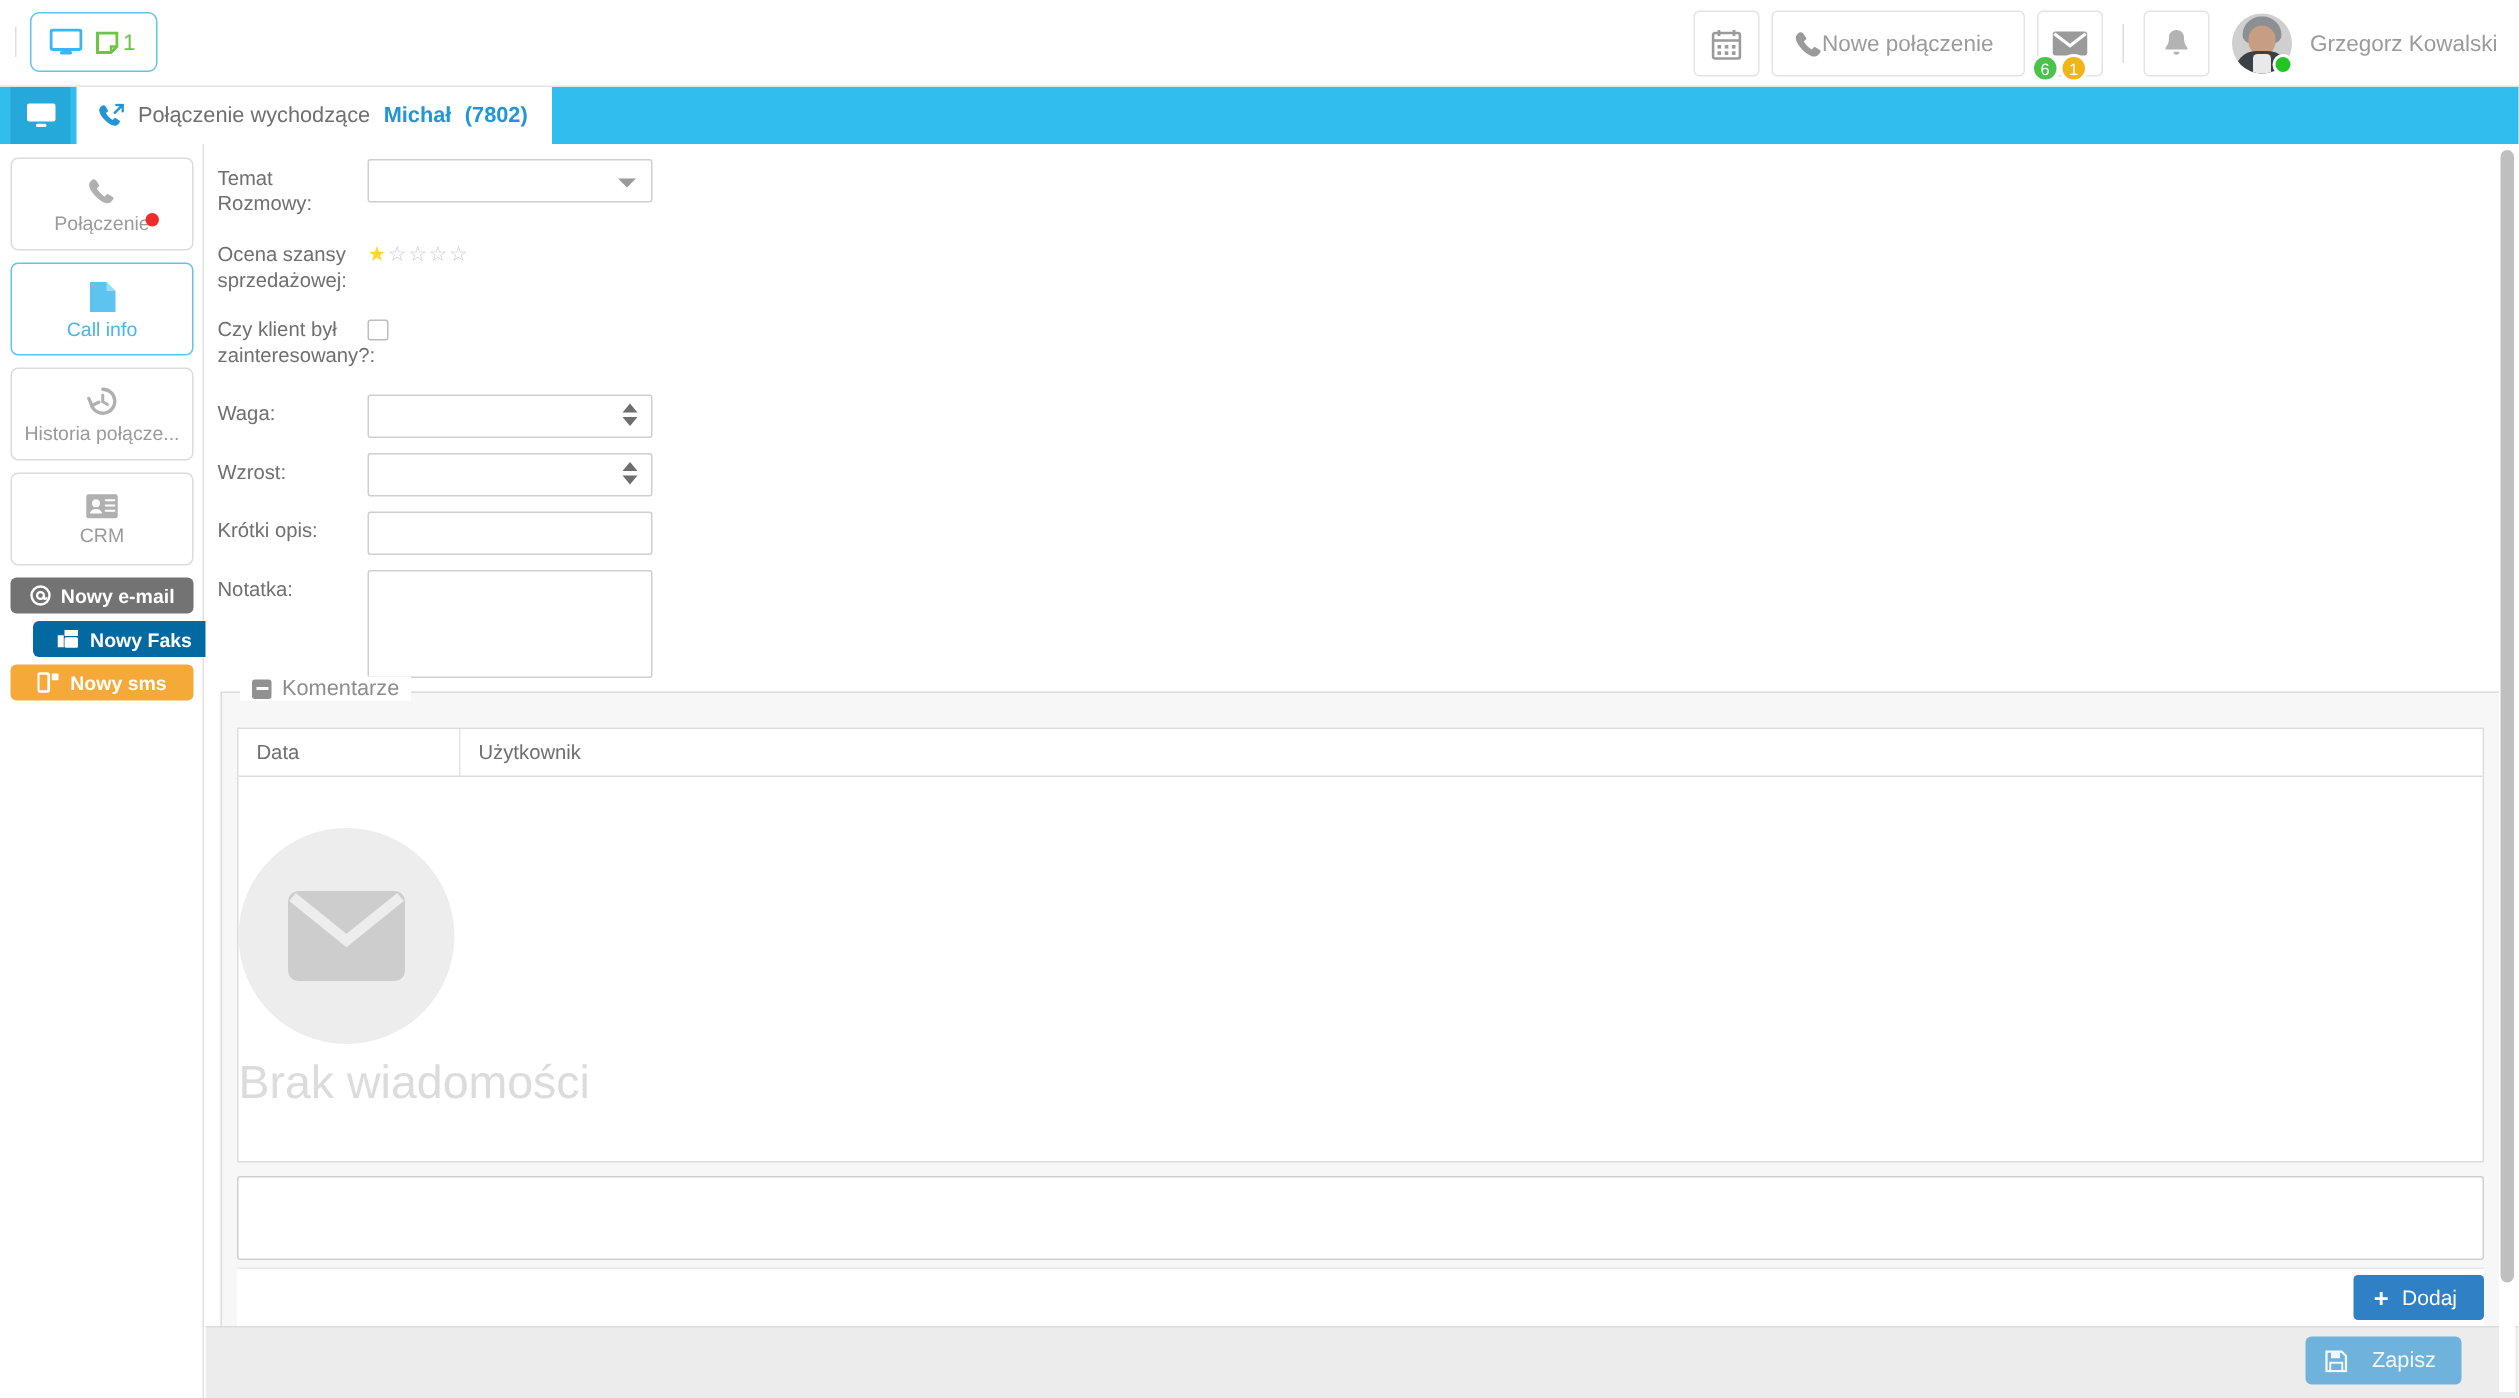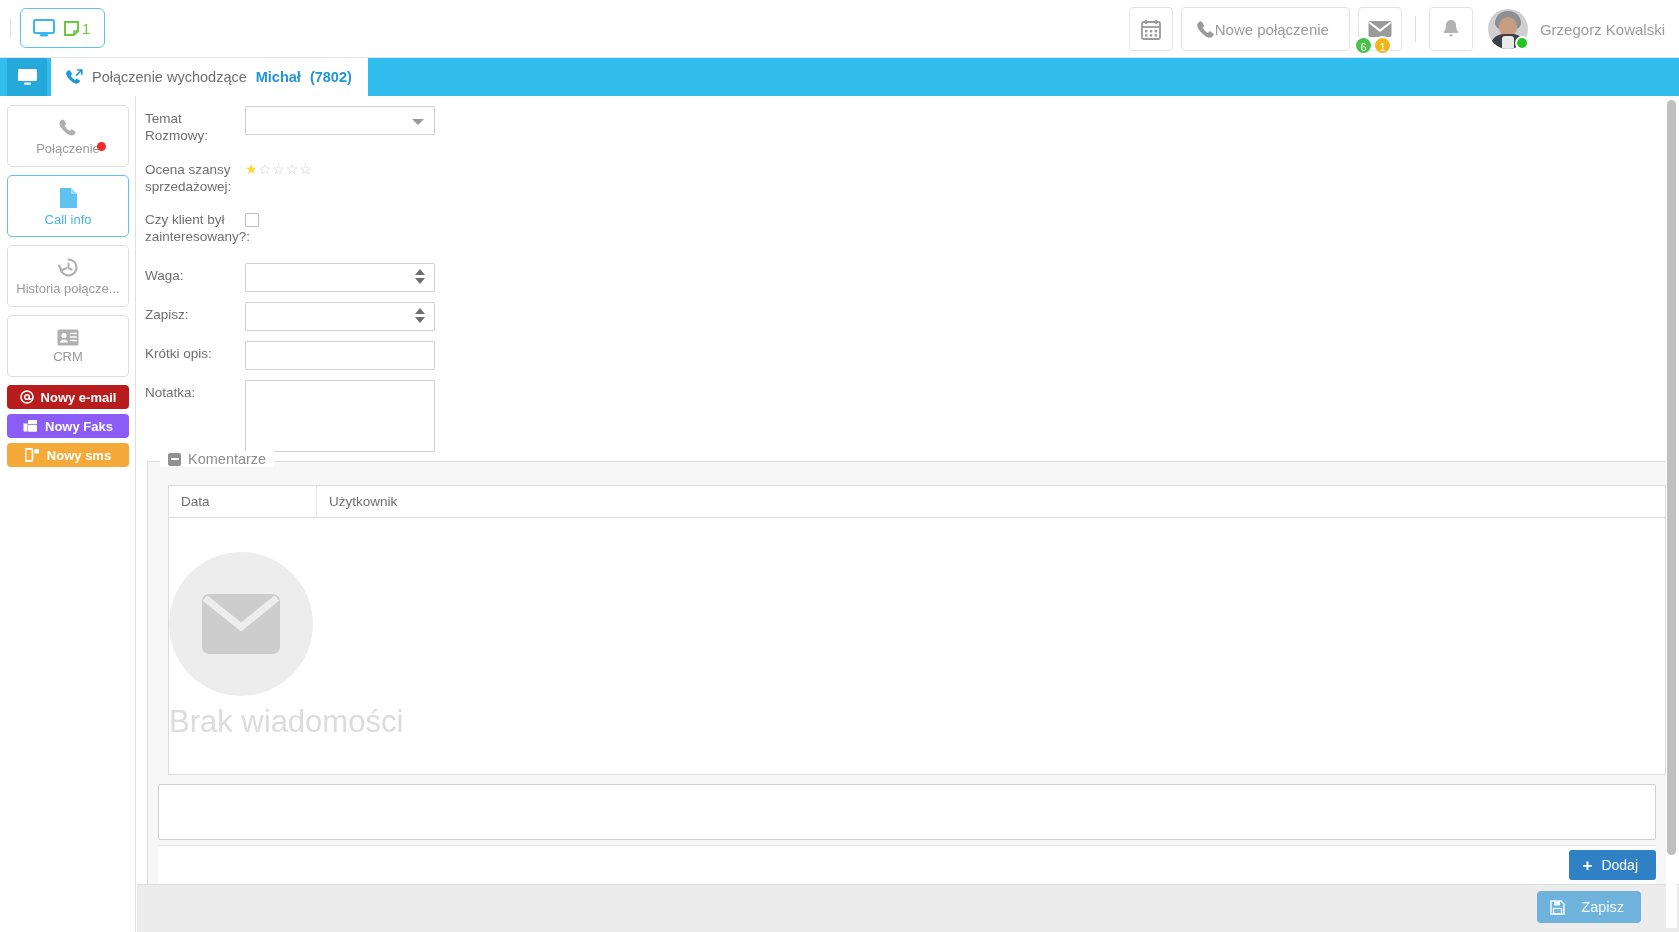--- a/index.html
+++ b/index.html
@@ -132,22 +132,22 @@
   .reddot {
     position:absolute; width: 9px; height: 9px; border-radius:50%;
     background:#ef2b2b; right: 22px; bottom: 15px;
   }
   .actbtn {
     width: 122px; height: 24px; border-radius: 4px;
     color:#fff; font-size: 13px; font-weight: bold;
     display:flex; align-items:center; justify-content:center; gap:7px;
     margin-bottom: 5px; border: none;
   }
-  .actbtn.red { background:#b91c1c; }
-  .actbtn.blue { background:#8b5cf6; }
+  .actbtn.red { background:#737373; }
+  .actbtn.blue { background:#0369a1;margin-left:15px; }
   .actbtn.amber { background:#f5a938; }
 
   
   .content {
     position: absolute; left: 137px; top: 96px;
     width: 1542px; height: 836px;
     background: #fff;
     overflow: hidden;
   }
   .form-area { position: absolute; left: 8px; top: 10px; width: 480px; }
@@ -208,21 +208,21 @@
   }
   .minus-box {
     width: 13px; height: 13px; background:#919191; border-radius:2px;
     position: relative;
   }
   .minus-box::after {
     content:""; position:absolute; left:2.5px; top:5.5px;
     width: 8px; height:2px; background:#fff;
   }
   .grid {
-    position:absolute; left: 20px; top: 23px;
+    position:absolute; left: 10px; top: 23px;
     width: 1498px; height: 290px;
     background:#fff; border: 1px solid #dcdcdc;
     overflow: hidden;
   }
   .grid-head {
     display:flex; height: 32px; background:#fff;
     border-bottom: 1px solid #dcdcdc;
   }
   .gcell {
     font-size: 13.5px; color:#6f6f6f;
@@ -506,21 +506,21 @@
         <div class="inp">
           <span class="spin">
               <span class="up"></span>
               <span class="dn"></span>
             </span>
         </div>
       </div>
     </div>
 
     <div class="frow" style="margin-top:10px;">
-      <div class="flabel">Zapisz:</div>
+      <div class="flabel">Wzrost:</div>
       <div class="fctl">
         <div class="inp">
           <span class="spin">
               <span class="up"></span>
               <span class="dn"></span>
             </span>
         </div>
       </div>
     </div>
 

